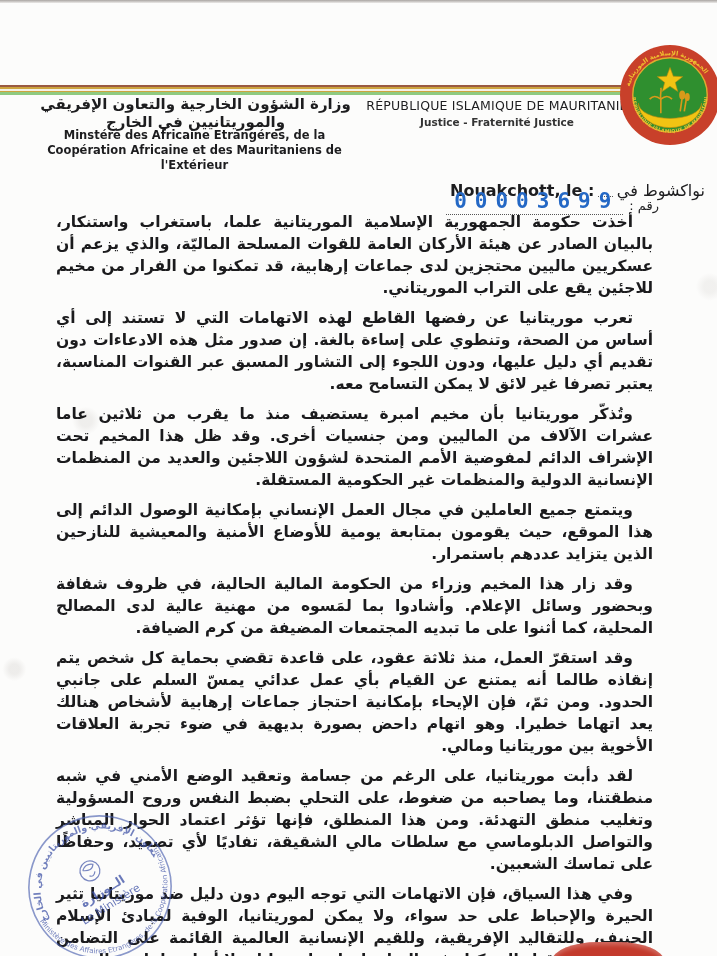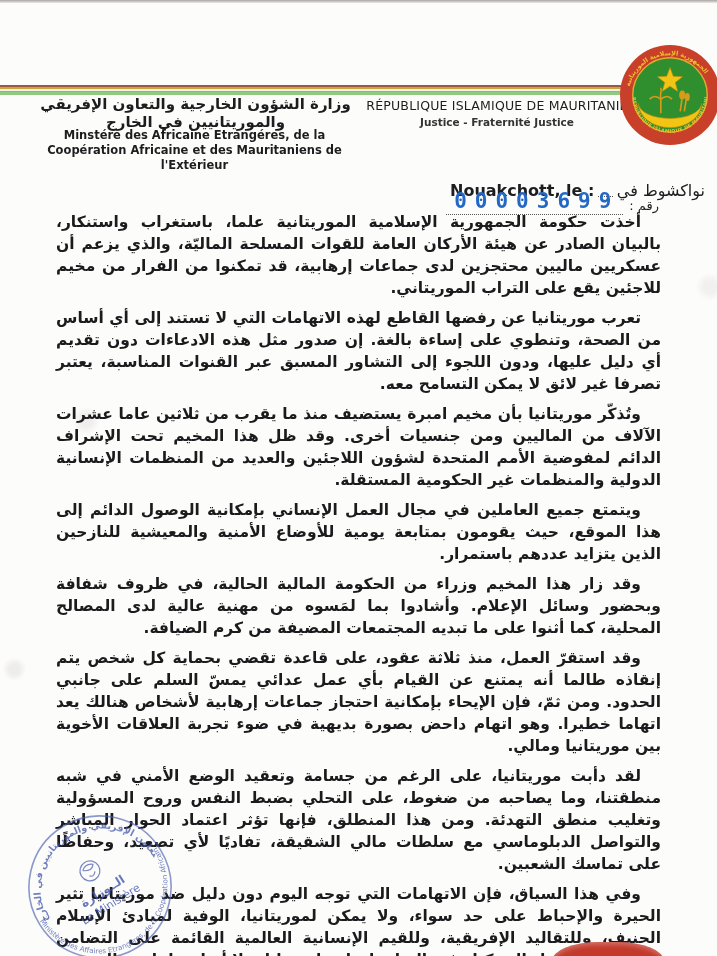--- a/index.html
+++ b/index.html
@@ -44,21 +44,21 @@
   .city-dots{flex:1;border-bottom:1.5px dotted #555;margin:0 4px 3px 4px;height:8px;}
   .city-ar{font-size:16px;white-space:nowrap;direction:rtl;text-align:center;}
   .num-row{position:absolute;top:189px;right:58px;display:flex;align-items:flex-end;direction:ltr;}
   .num-stamp{font-family:"DejaVu Sans Mono","Liberation Mono",monospace;
     font-size:21px;font-weight:bold;color:#2468c5;letter-spacing:8px;
     border-bottom:1.5px dotted #555;padding:0 4px 1px 8px;}
   .num-ar{font-size:13px;font-weight:normal;direction:rtl;margin-left:6px;padding-bottom:2px;}
   
   .body-text{position:absolute;top:211px;left:56px;right:56px;direction:rtl;
     font-size:15.5px;font-weight:bold;line-height:22px;text-align:justify;color:#1b1b1d;}
-  .body-text p{margin:0 0 8px 0;text-indent:20px;}
+  .body-text p{margin:0 8px 8px 0;text-indent:20px;}
   
   .round-stamp{position:absolute;left:5px;top:792px;transform:rotate(-32deg);opacity:.85;}
   
   .red-seal{position:absolute;left:552px;top:942px;width:112px;height:38px;
     border-radius:50%/60%;background:#c33a2c;box-shadow:inset 0 3px 4px rgba(255,255,255,.25);}
 </style>
 </head>
 <body>
 
 <div class="page">

